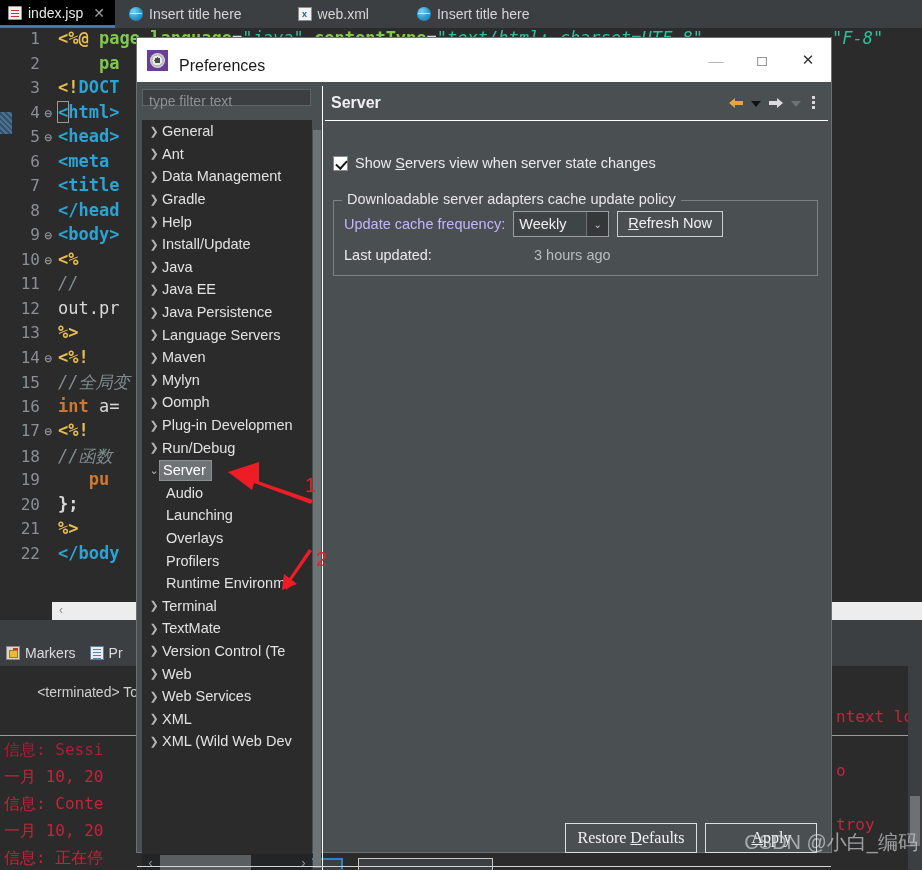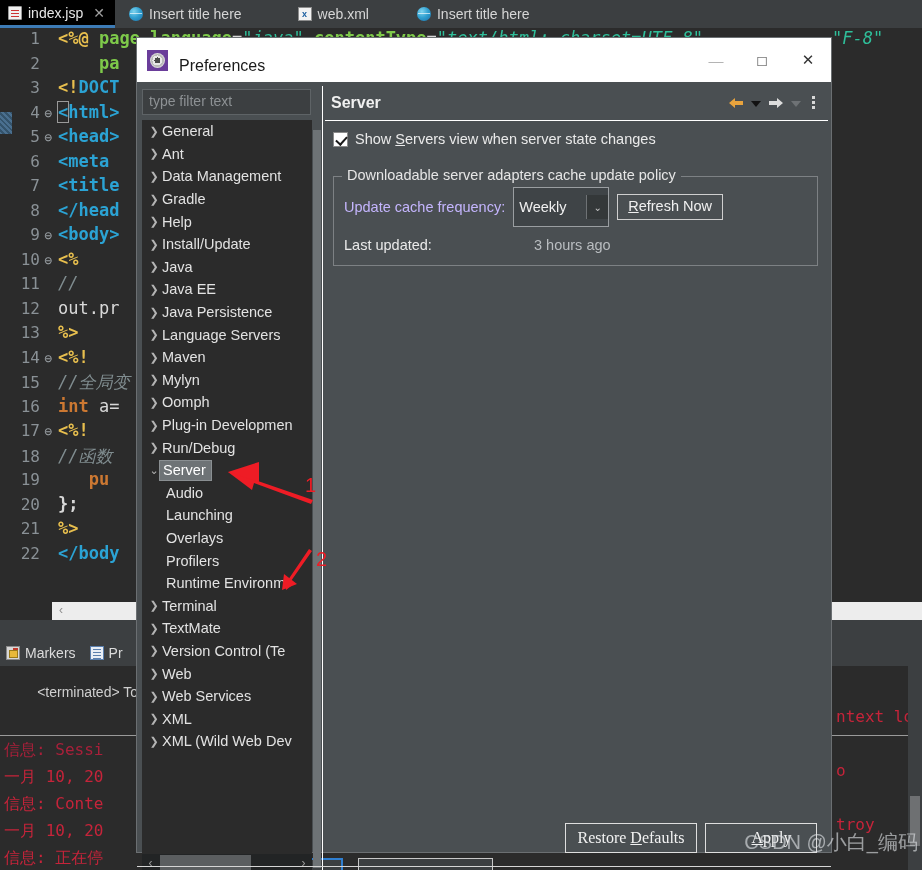--- a/index.html
+++ b/index.html
@@ -203,21 +203,21 @@
   .pf-body {
     position: absolute; top: 44px; left: 0; width: 694px; height: 770px;
     background: #4a4f52;
   }
 
   
   .pf-left {
     position: absolute; left: 3px; top: 4px; width: 177px; height: 806px;
   }
   .pf-filter {
-    width: 169px; height: 26px; margin: 3px 0 0 2px;
+    width: 169px; height: 17px; margin: 3px 0 0 2px;
     background: #3c3f41; border: 1px solid #5e6366;
     color: #8d9194; font-size: 14px;
     padding: 0 6px; line-height: 23px;
   }
   .pf-tree {
     position: absolute; top: 34px; left: 2px;
     width: 170px; height: 734px;
     background: #2b2b2b;
     overflow: hidden;
   }
@@ -269,21 +269,21 @@
   }
   .vdots:before {
     content:""; position:absolute; left: 6px; top: 3px; width: 3px; height: 3px;
     background: #d8d8d8; box-shadow: 0 5px 0 #d8d8d8, 0 10px 0 #d8d8d8;
   }
   .pf-head-rule {
     height: 1px; background: #ffffff; margin: 0 0 0 0;
   }
   .pf-pane-body { padding: 10px 10px 0 8px; }
 
-  .cbrow { display: flex; align-items: center; gap: 7px; }
+  .cbrow { display: flex; align-items: center; gap: 7px; margin-top: 24px; }
   .cbox {
     width: 15px; height: 15px; background: #fff; border: 1px solid #8a8a8a;
     position: relative; flex: 0 0 15px;
   }
   .cbox.checked:after {
     content: ""; position: absolute; left: 4px; top: 1px;
     width: 5px; height: 9px; border: solid #1a1a1a;
     border-width: 0 2px 2px 0; transform: rotate(42deg);
   }
   .cblabel { font-size: 14.5px; color: #eaeaea; }
@@ -293,21 +293,21 @@
     margin-top: 29px; border: 1px solid #7d8184;
     padding: 10px 10px 12px 10px; position: relative;
   }
   .groupbox > .gtitle {
     position: absolute; top: -10px; left: 8px; padding: 0 5px;
     background: #4a4f52; color: #e6e6e6; font-size: 14.5px;
   }
   .grow { display: flex; align-items: center; gap: 8px; }
   .glabel { font-size: 14.5px; color: #c4b5fd; }
   .combo {
-    width: 96px; height: 40px; background: #3f4447;
+    width: 96px; height: 26px; background: #3f4447;
     border: 1px solid #9a9ea1; display: flex; align-items: center;
     position: relative;
   }
   .combo .cval { font-size: 14.5px; color: #f0f0f0; padding-left: 5px; flex: 1 1 auto; }
   .combo .cbtn {
     width: 22px; height: 24px; background: #343839; border-left: 1px solid #6e7275;
     display: flex; align-items: center; justify-content: center;
     color: #c8c8c8; font-size: 10px;
   }
   .btn-out {

